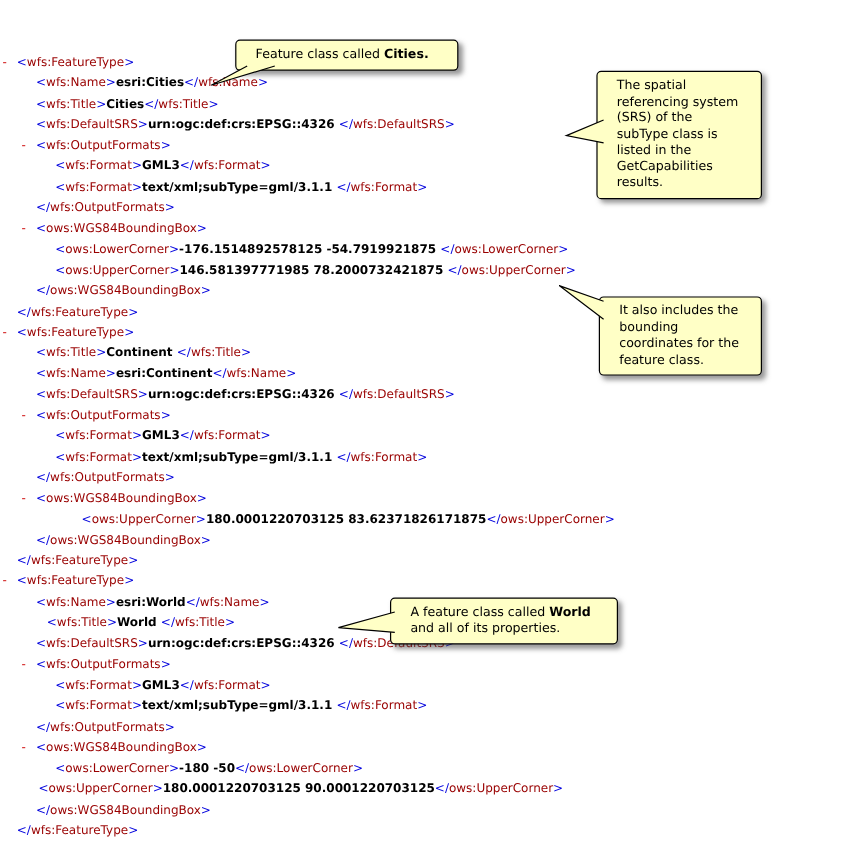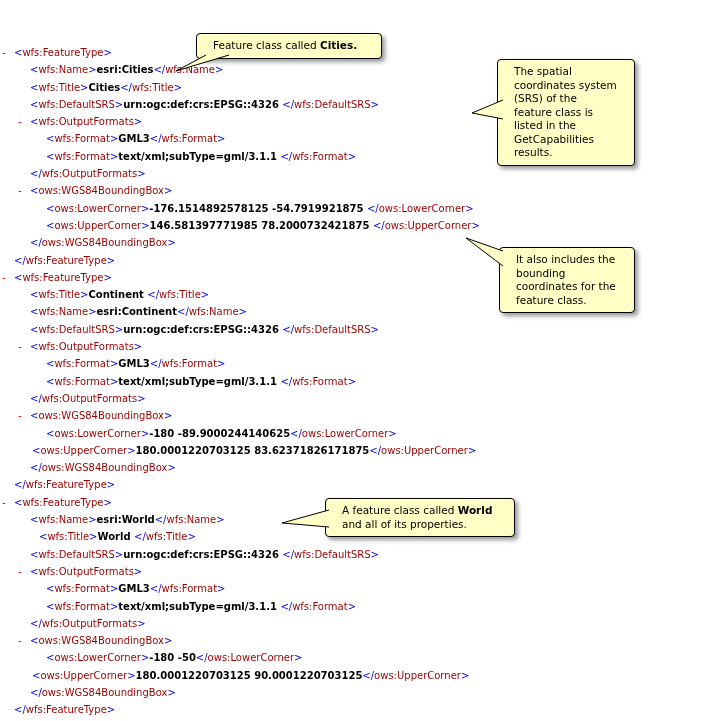--- a/index.html
+++ b/index.html
@@ -58,22 +58,21 @@
     <div class="line" style="padding-left: 14px;"><span class="br">&lt;/</span><span class="tag">wfs:FeatureType</span><span class="br">&gt;</span></div>
     <div class="line" style="padding-left: 14px;"><span class="marker">-</span><span class="br">&lt;</span><span class="tag">wfs:FeatureType</span><span class="br">&gt;</span></div>
     <div class="line" style="padding-left: 30px;"><span class="br">&lt;</span><span class="tag">wfs:Title</span><span class="br">&gt;</span><span class="txt">Continent </span><span class="br">&lt;/</span><span class="tag">wfs:Title</span><span class="br">&gt;</span></div>
     <div class="line" style="padding-left: 30px;"><span class="br">&lt;</span><span class="tag">wfs:Name</span><span class="br">&gt;</span><span class="txt">esri:Continent</span><span class="br">&lt;/</span><span class="tag">wfs:Name</span><span class="br">&gt;</span></div>
     <div class="line" style="padding-left: 30px;"><span class="br">&lt;</span><span class="tag">wfs:DefaultSRS</span><span class="br">&gt;</span><span class="txt">urn:ogc:def:crs:EPSG::4326 </span><span class="br">&lt;/</span><span class="tag">wfs:DefaultSRS</span><span class="br">&gt;</span></div>
     <div class="line" style="padding-left: 30px;"><span class="marker">-</span><span class="br">&lt;</span><span class="tag">wfs:OutputFormats</span><span class="br">&gt;</span></div>
     <div class="line" style="padding-left: 46px;"><span class="br">&lt;</span><span class="tag">wfs:Format</span><span class="br">&gt;</span><span class="txt">GML3</span><span class="br">&lt;/</span><span class="tag">wfs:Format</span><span class="br">&gt;</span></div>
     <div class="line" style="padding-left: 46px;"><span class="br">&lt;</span><span class="tag">wfs:Format</span><span class="br">&gt;</span><span class="txt">text/xml;subType=gml/3.1.1 </span><span class="br">&lt;/</span><span class="tag">wfs:Format</span><span class="br">&gt;</span></div>
     <div class="line" style="padding-left: 30px;"><span class="br">&lt;/</span><span class="tag">wfs:OutputFormats</span><span class="br">&gt;</span></div>
     <div class="line" style="padding-left: 30px;"><span class="marker">-</span><span class="br">&lt;</span><span class="tag">ows:WGS84BoundingBox</span><span class="br">&gt;</span></div>
-    <div class="line" style="padding-left: 46px;"><span class="br">&lt;</span><span class="tag">ows:LowerCorner</span><span class="br">&gt;</span><span class="txt">-180 -89.9000244140625</span><span class="br">&lt;/</span><span class="tag">ows:LowerCorner</span><span class="br">&gt;</span></div>
-    <div class="line" style="padding-left: 32px;"><span class="br">&lt;</span><span class="tag">ows:UpperCorner</span><span class="br">&gt;</span><span class="txt">180.0001220703125 83.62371826171875</span><span class="br">&lt;/</span><span class="tag">ows:UpperCorner</span><span class="br">&gt;</span></div>
+    <div class="line" style="padding-left: 68px;"><span class="br">&lt;</span><span class="tag">ows:UpperCorner</span><span class="br">&gt;</span><span class="txt">180.0001220703125 83.62371826171875</span><span class="br">&lt;/</span><span class="tag">ows:UpperCorner</span><span class="br">&gt;</span></div>
     <div class="line" style="padding-left: 30px;"><span class="br">&lt;/</span><span class="tag">ows:WGS84BoundingBox</span><span class="br">&gt;</span></div>
     <div class="line" style="padding-left: 14px;"><span class="br">&lt;/</span><span class="tag">wfs:FeatureType</span><span class="br">&gt;</span></div>
     <div class="line" style="padding-left: 14px;"><span class="marker">-</span><span class="br">&lt;</span><span class="tag">wfs:FeatureType</span><span class="br">&gt;</span></div>
     <div class="line" style="padding-left: 30px;"><span class="br">&lt;</span><span class="tag">wfs:Name</span><span class="br">&gt;</span><span class="txt">esri:World</span><span class="br">&lt;/</span><span class="tag">wfs:Name</span><span class="br">&gt;</span></div>
     <div class="line" style="padding-left: 19px; margin-left: 20px;"><span class="br">&lt;</span><span class="tag">wfs:Title</span><span class="br">&gt;</span><span class="txt">World </span><span class="br">&lt;/</span><span class="tag">wfs:Title</span><span class="br">&gt;</span></div>
     <div class="line" style="padding-left: 30px;"><span class="br">&lt;</span><span class="tag">wfs:DefaultSRS</span><span class="br">&gt;</span><span class="txt">urn:ogc:def:crs:EPSG::4326 </span><span class="br">&lt;/</span><span class="tag">wfs:DefaultSRS</span><span class="br">&gt;</span></div>
     <div class="line" style="padding-left: 30px;"><span class="marker">-</span><span class="br">&lt;</span><span class="tag">wfs:OutputFormats</span><span class="br">&gt;</span></div>
     <div class="line" style="padding-left: 46px;"><span class="br">&lt;</span><span class="tag">wfs:Format</span><span class="br">&gt;</span><span class="txt">GML3</span><span class="br">&lt;/</span><span class="tag">wfs:Format</span><span class="br">&gt;</span></div>
     <div class="line" style="padding-left: 46px;"><span class="br">&lt;</span><span class="tag">wfs:Format</span><span class="br">&gt;</span><span class="txt">text/xml;subType=gml/3.1.1 </span><span class="br">&lt;/</span><span class="tag">wfs:Format</span><span class="br">&gt;</span></div>
     <div class="line" style="padding-left: 30px;"><span class="br">&lt;/</span><span class="tag">wfs:OutputFormats</span><span class="br">&gt;</span></div>
@@ -81,21 +80,21 @@
     <div class="line" style="padding-left: 46px;"><span class="br">&lt;</span><span class="tag">ows:LowerCorner</span><span class="br">&gt;</span><span class="txt">-180 -50</span><span class="br">&lt;/</span><span class="tag">ows:LowerCorner</span><span class="br">&gt;</span></div>
     <div class="line" style="padding-left: 32px;"><span class="br">&lt;</span><span class="tag">ows:UpperCorner</span><span class="br">&gt;</span><span class="txt">180.0001220703125 90.0001220703125</span><span class="br">&lt;/</span><span class="tag">ows:UpperCorner</span><span class="br">&gt;</span></div>
     <div class="line" style="padding-left: 30px;"><span class="br">&lt;/</span><span class="tag">ows:WGS84BoundingBox</span><span class="br">&gt;</span></div>
     <div class="line" style="padding-left: 14px;"><span class="br">&lt;/</span><span class="tag">wfs:FeatureType</span><span class="br">&gt;</span></div>
   </div>
 
 <div class="callout" id="callout-0">
   <div class="callout-text"><span>Feature class called </span><span class="b">Cities.</span></div>
 </div>
 <div class="callout" id="callout-1">
-  <div class="callout-text"><span>The spatial coordinates system (SRS) of the feature class is listed in the GetCapabilities results.</span></div>
+  <div class="callout-text"><span>The spatial referencing system (SRS) of the subType class is listed in the GetCapabilities results.</span></div>
 </div>
 <div class="callout" id="callout-2">
   <div class="callout-text"><span>It also includes the bounding coordinates for the feature class.</span></div>
 </div>
 <div class="callout" id="callout-3">
   <div class="callout-text"><span>A feature class called </span><span class="b">World</span><span> and all of its properties.</span></div>
 </div>
 
 <svg class="tails" width="718" height="721" viewBox="0 0 718 721">
   <path d="M 206 55 L 176 71 L 229 55" fill="#ffffc6"></path>

